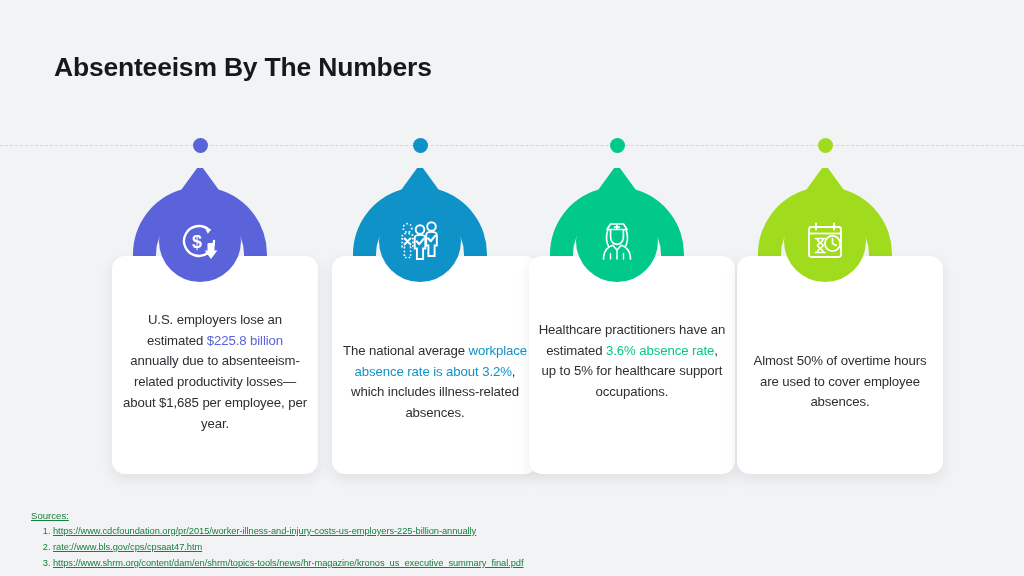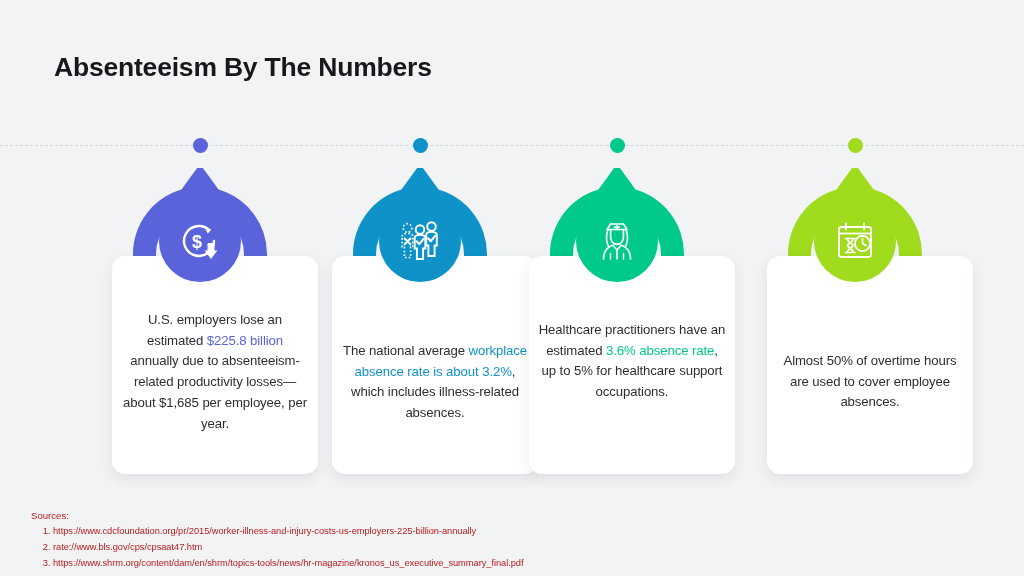--- a/index.html
+++ b/index.html
@@ -52,21 +52,21 @@
 
   .col {
     position: absolute;
     top: 0;
     width: 208px;
     height: 500px;
   }
   .col.c0 { left: 96px; }
   .col.c1 { left: 316px; }
   .col.c2 { left: 513px; }
-  .col.c3 { left: 751px; }
+  .col.c3 { left: 721px; }
 
   
   .dot {
     position: absolute;
     top: 138px;
     left: 50%;
     width: 15px;
     height: 15px;
     margin-left: -7.5px;
     border-radius: 50%;
@@ -123,21 +123,22 @@
     text-align: center;
     letter-spacing: -0.1px;
   }
   .card-text .hl { font-weight: 400; }
 
   
   .sources {
     position: absolute;
     left: 31px;
     top: 509px;
-    color: #b91c1c;
+    color: #15803d;
+    text-decoration: underline;
   }
   .sources-label {
     font-size: 9.6px;
     line-height: 1.55;
   }
   .sources ol {
     margin: 0;
     padding-left: 22px;
     list-style-position: outside;
   }

